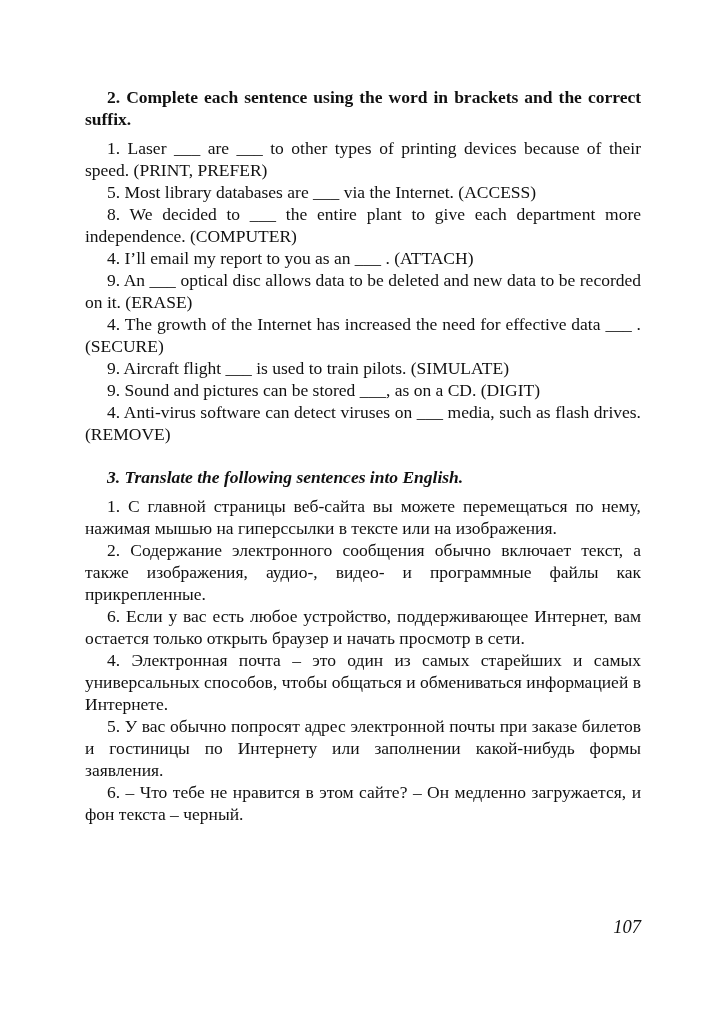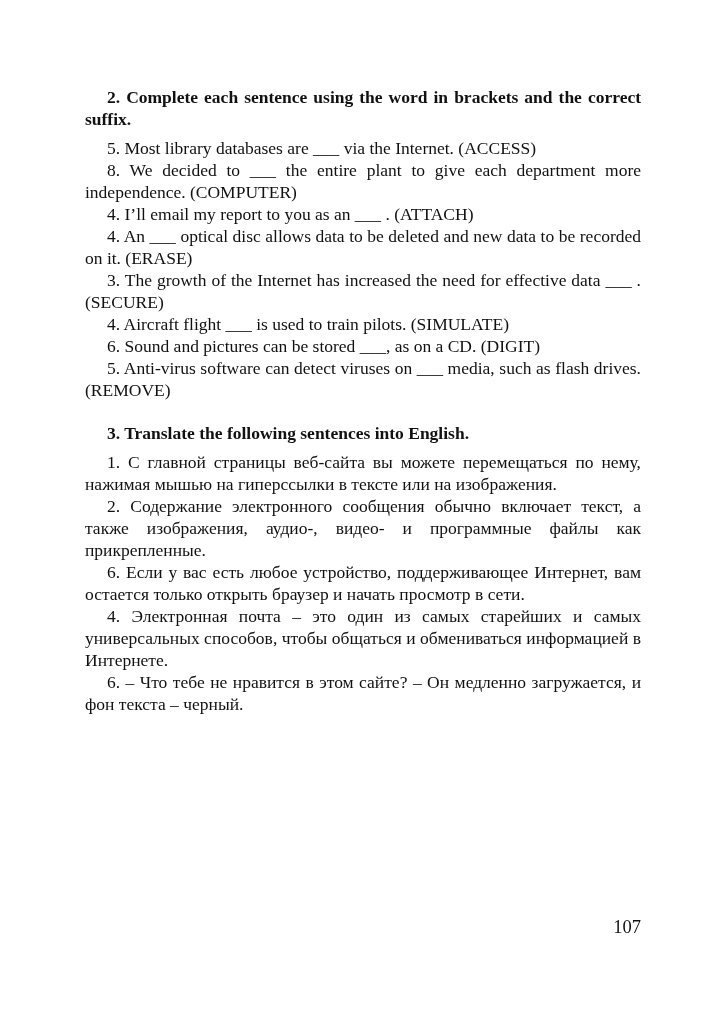--- a/index.html
+++ b/index.html
@@ -27,49 +27,53 @@
   .heading {
     font-weight: bold;
     text-indent: 22px;
     margin-bottom: 7px;
   }
   .item {
     text-indent: 22px;
   }
   .section-gap {
     margin-top: 21px;
+    font-style: italic;
   }
   .page-number {
     position: absolute;
     right: 80px;
     top: 916px;
     font-size: 18.5px;
     line-height: 22px;
     text-align: center;
+    font-style: italic;
   }
 </style>
 </head>
 <body>
 
 <div class="page">
 
   <p class="heading">2. Complete each sentence using the word in brackets and the correct suffix.</p>
 
+  <p class="item">1.  Laser ___ are ___ to other types of printing devices because of their speed. (PRINT, PREFER)</p>
   <p class="item">5.  Most library databases are ___ via the Internet. (ACCESS)</p>
   <p class="item">8.  We decided to ___ the entire plant to give each department more independence. (COMPUTER)</p>
   <p class="item">4.  I’ll email my report to you as an ___ . (ATTACH)</p>
-  <p class="item">4.  An ___ optical disc allows data to be deleted and new data to be recorded on it. (ERASE)</p>
-  <p class="item">3.  The growth of the Internet has increased the need for effective data ___ . (SECURE)</p>
-  <p class="item">4.  Aircraft flight ___ is used to train pilots. (SIMULATE)</p>
-  <p class="item">6.  Sound and pictures can be stored ___, as on a CD. (DIGIT)</p>
-  <p class="item">5. Anti-virus software can detect viruses on ___ media, such as flash drives. (REMOVE)</p>
+  <p class="item">9.  An ___ optical disc allows data to be deleted and new data to be recorded on it. (ERASE)</p>
+  <p class="item">4.  The growth of the Internet has increased the need for effective data ___ . (SECURE)</p>
+  <p class="item">9.  Aircraft flight ___ is used to train pilots. (SIMULATE)</p>
+  <p class="item">9.  Sound and pictures can be stored ___, as on a CD. (DIGIT)</p>
+  <p class="item">4. Anti-virus software can detect viruses on ___ media, such as flash drives. (REMOVE)</p>
 
   <p class="heading section-gap">3. Translate the following sentences into English.</p>
 
   <p class="item">1.  С главной страницы веб-сайта вы можете перемещаться по нему, нажимая мышью на гиперссылки в тексте или на изображения.</p>
   <p class="item">2.  Содержание электронного сообщения обычно включает текст, а также изображения, аудио-, видео- и программные файлы как прикрепленные.</p>
   <p class="item">6.  Если у вас есть любое устройство, поддерживающее Интернет, вам остается только открыть  браузер и начать просмотр в сети.</p>
   <p class="item">4.  Электронная почта – это один из самых старейших и самых универсальных способов, чтобы общаться и обмениваться информацией в Интернете.</p>
+  <p class="item">5.  У вас обычно попросят адрес электронной почты при  заказе билетов и гостиницы по Интернету или заполнении какой-нибудь формы заявления.</p>
   <p class="item">6.  –  Что тебе не нравится в этом сайте? – Он медленно загружается, и фон текста – черный.</p>
 
   <div class="page-number">107</div>
 
 </div>
 
 </body></html>

